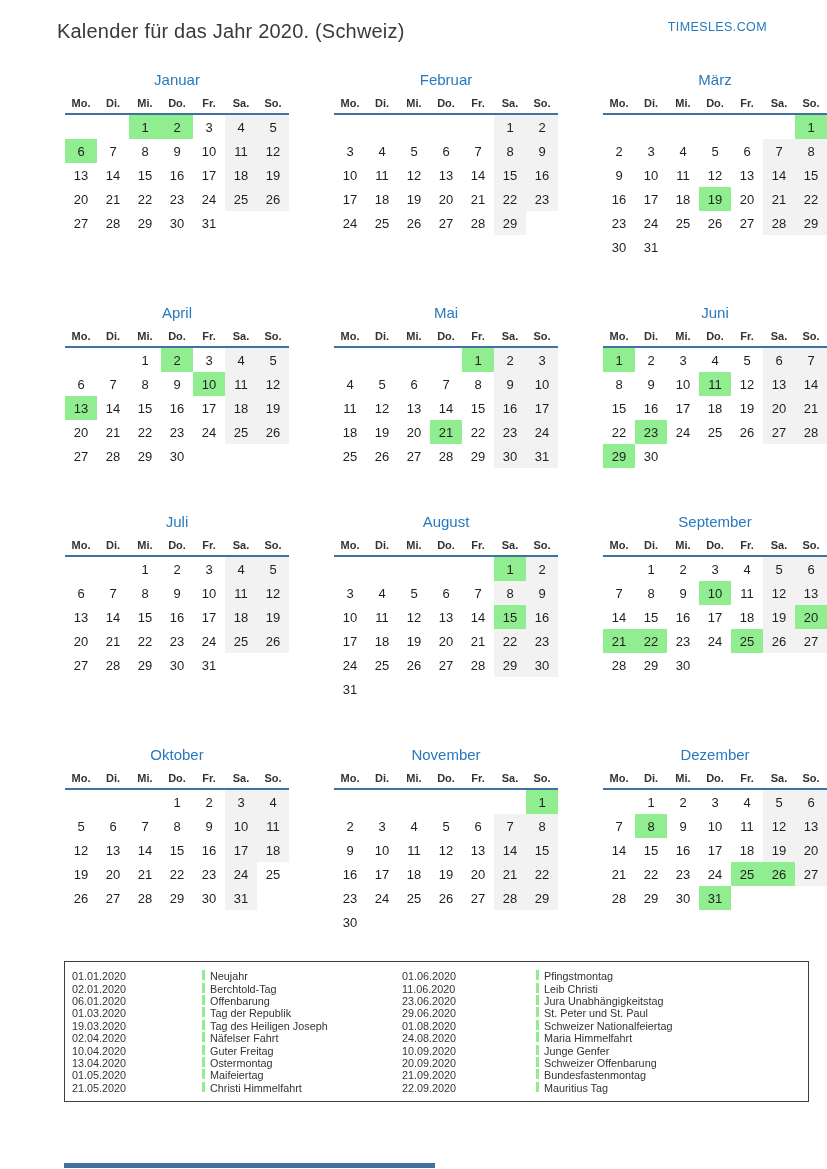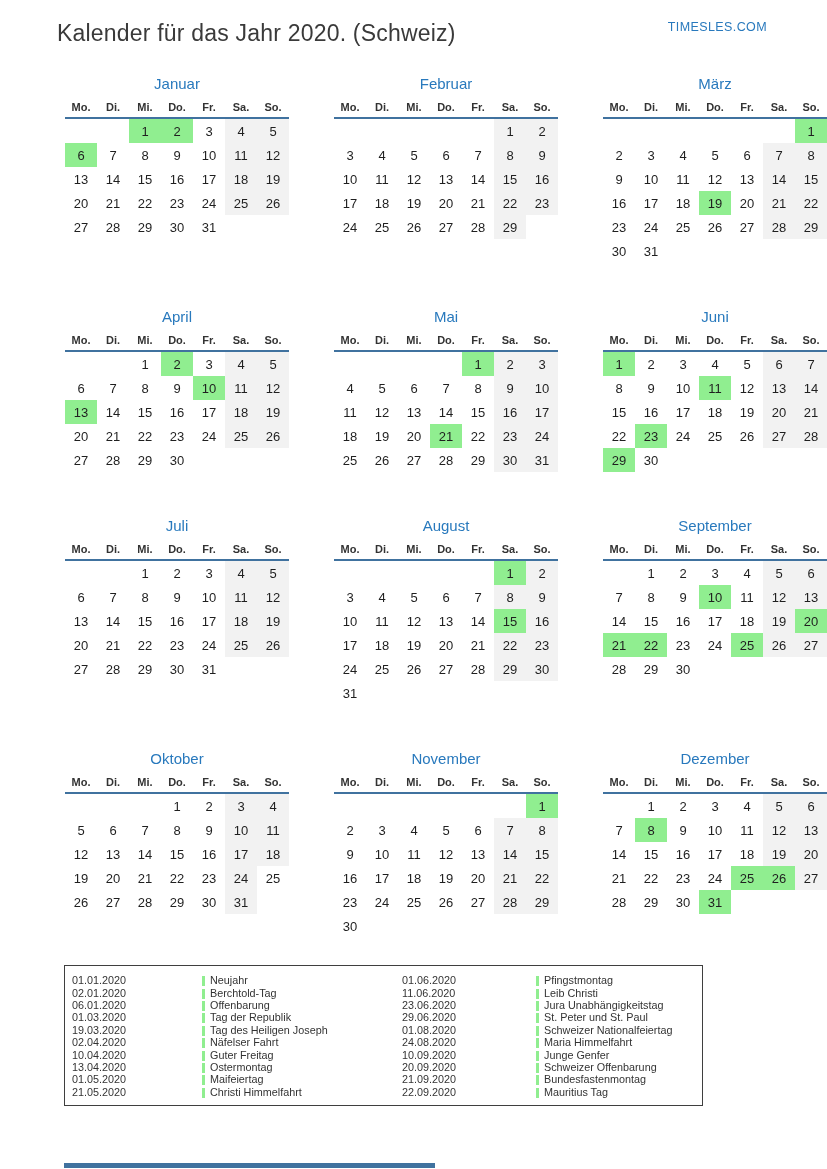--- a/index.html
+++ b/index.html
@@ -8,42 +8,42 @@
     --highlight-green:#90ee90;
     --weekend-gray:#f2f2f2;
   }
   *{box-sizing:border-box;}
   html,body{margin:0;padding:0;}
   body{
     width:827px;height:1169px;background:#ffffff;position:relative;overflow:hidden;
     font-family:"Liberation Sans", sans-serif;color:#333;
   }
   .header{display:flex;justify-content:space-between;align-items:flex-start;padding:20px 60px 0 57px;}
-  .page-title{font-size:23px;color:#3a3a3a;letter-spacing:0.2px;}
+  .page-title{font-size:20px;color:#3a3a3a;letter-spacing:0.2px;}
   .site-link{font-size:12.5px;color:var(--accent-blue,#2879bd);letter-spacing:0.4px;cursor:pointer;text-decoration:none;}
   .months{
     display:grid;grid-template-columns:repeat(3,224px);column-gap:13px;row-gap:23px;
     align-items:start;margin:28px 0 0 65px;gap:45px;
   }
   .month{width:224px;}
   .month-title{text-align:center;font-size:15px;color:var(--accent-blue,#2879bd);margin:0 0 5px 0;cursor:pointer;}
   .weekday-row{display:grid;grid-template-columns:repeat(7,32px);border-bottom:2px solid var(--rule-blue,#40729f);}
   .wd{height:20px;line-height:20px;text-align:center;font-size:11px;font-weight:bold;color:#333;}
   .days{display:grid;grid-template-columns:repeat(7,32px);}
   .day{height:24px;display:flex;align-items:center;justify-content:center;font-size:13px;color:#1f1f1f;}
   .day.weekend{background:var(--weekend-gray,#f2f2f2);}
   .day.green{background:var(--highlight-green,#90ee90);}
   .legend{
-    margin:27px 0 17px 64px;width:639px;border:1px solid #3f3f3f;
+    margin:27px 0 17px 64px;width:745px;border:1px solid #3f3f3f;
     padding:8px 0 7px 7px;
     display:grid;grid-template-columns:130px 200px 134px 1fr;grid-auto-rows:12.4px;
     align-items:center;font-size:10.8px;
   }
   .h-date{color:#333;}
-  .h-name{display:flex;align-items:flex-end;color:#333;white-space:nowrap;}
+  .h-name{display:flex;align-items:flex-start;color:#333;white-space:nowrap;}
   .h-bar{width:3px;height:10px;background:var(--highlight-green,#90ee90);margin-right:5px;flex:none;}
   .bottom-bar{position:absolute;left:64px;bottom:1px;width:371px;height:5px;background:var(--rule-blue,#40729f);}
 </style>
 </head>
 <body>
 
 <div class="header">
   <div class="page-title">Kalender für das Jahr 2020. (Schweiz)</div>
   <a class="site-link">TIMESLES.COM</a>
 </div>

